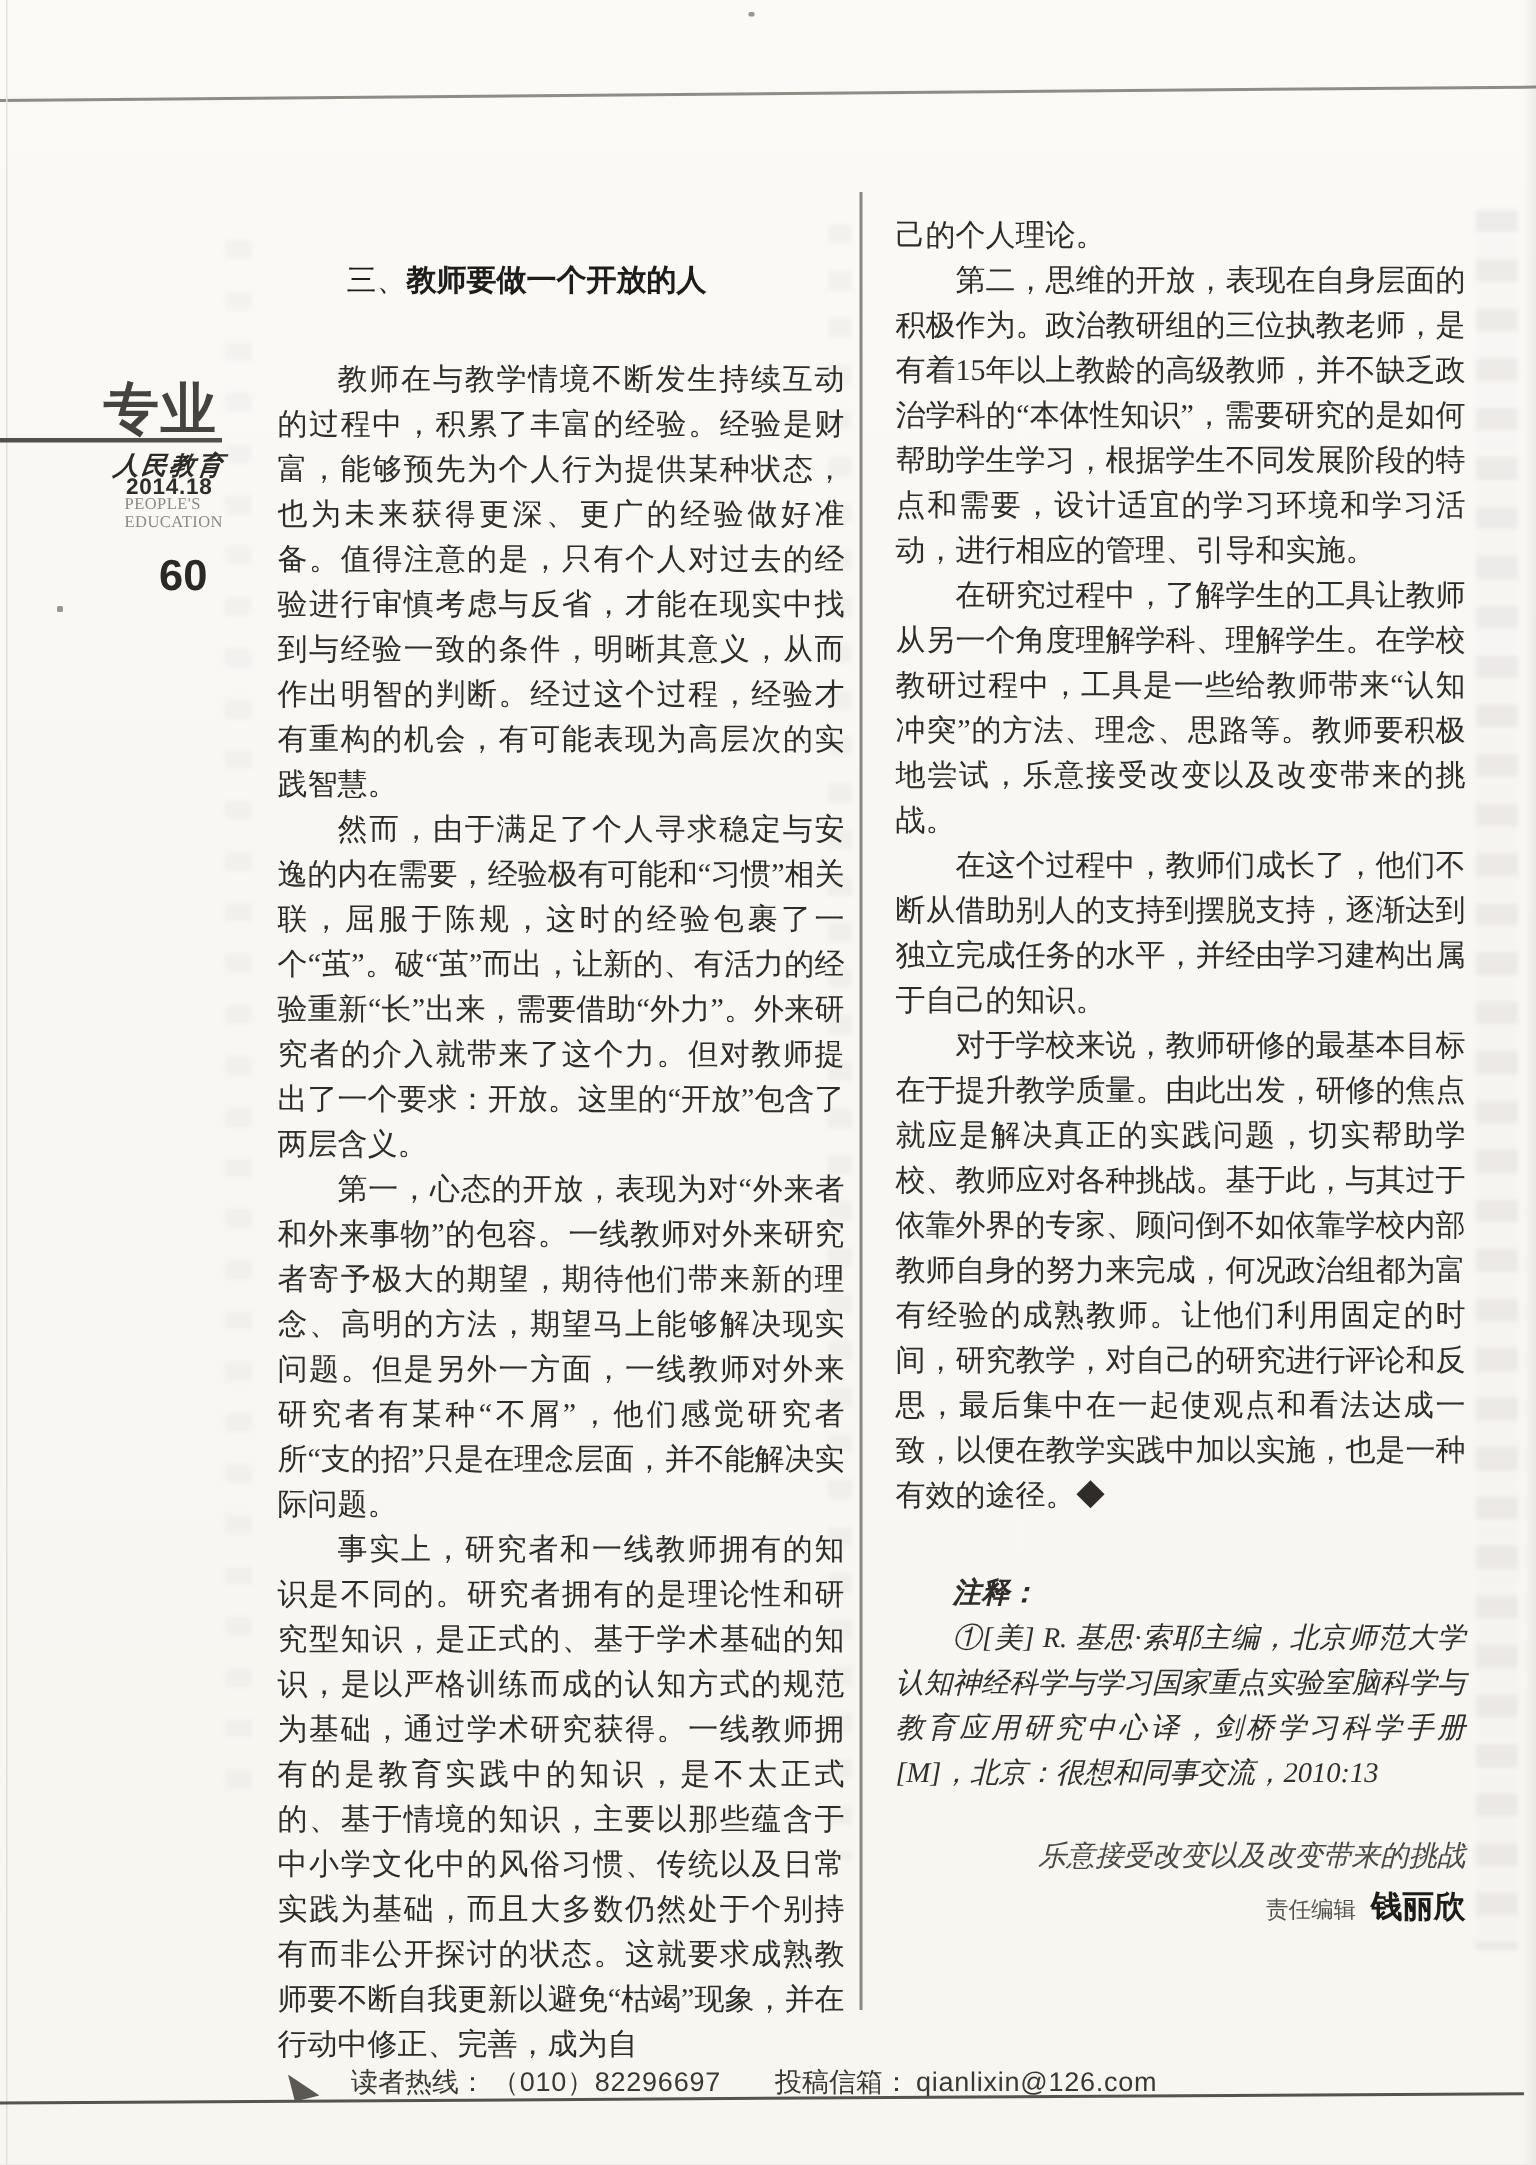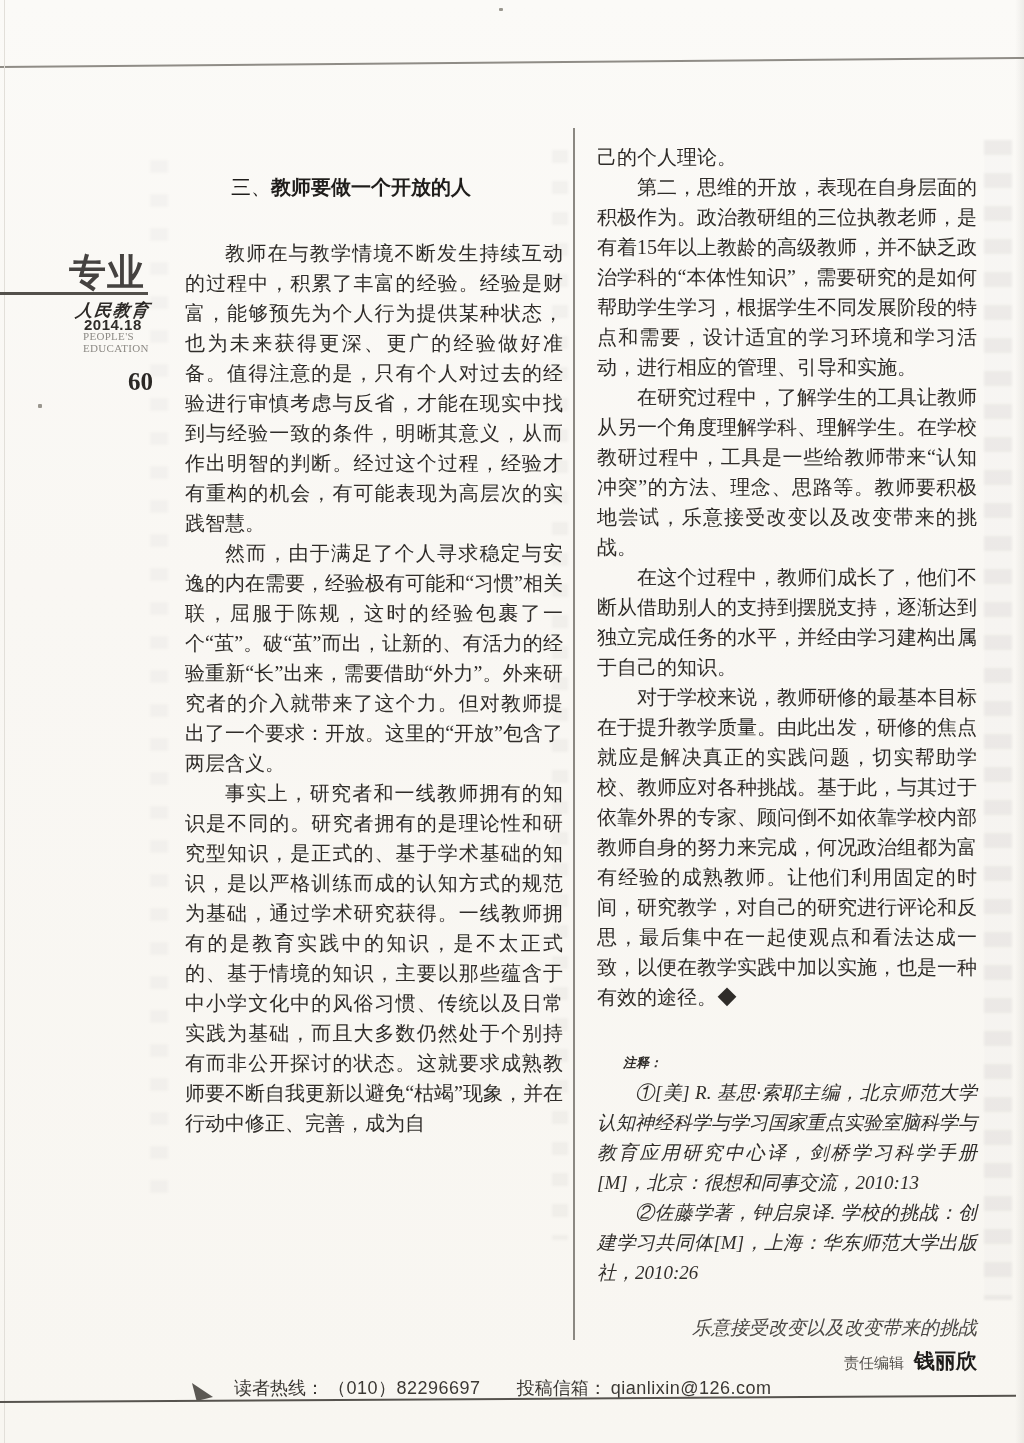--- a/index.html
+++ b/index.html
@@ -22,35 +22,35 @@
     background:repeating-linear-gradient(180deg,rgba(110,108,116,0.055) 0 13px,rgba(110,108,116,0.0) 13px 31px);}
   .ghost-leftcol{left:150px;top:160px;width:18px;height:1040px;
     background:repeating-linear-gradient(180deg,rgba(110,108,116,0.045) 0 13px,rgba(110,108,116,0.0) 13px 34px);}
 
   
   .section-label{position:absolute;left:69px;top:248px;font-size:37px;font-weight:700;color:#454240;letter-spacing:1px;}
   .masthead-rule{position:absolute;left:0;top:292px;width:148px;height:3px;background:#53504b;}
   .journal-script{position:absolute;left:76px;top:299px;font-size:17px;font-weight:700;font-style:italic;color:#2d2a27;transform:skewX(-7deg);letter-spacing:1.5px;}
   .issue{position:absolute;left:84px;top:316px;font-size:15px;font-weight:700;letter-spacing:0.5px;color:#2f2c29;font-family:"Liberation Sans",sans-serif;}
   .journal-en{position:absolute;left:83px;top:331px;font-size:11px;line-height:11.5px;color:#8c8984;letter-spacing:0.3px;font-family:"Liberation Serif",serif;}
-  .page-number{position:absolute;left:106px;top:368px;font-size:25px;font-weight:700;color:#2b2825;font-family:Liberation Serif, serif;margin-left:22px;}
+  .page-number{position:absolute;left:106px;top:368px;font-size:29px;font-weight:700;color:#2b2825;font-family:Liberation Sans, sans-serif;}
 
   
   .col{position:absolute;top:142px;width:378px;}
   .col.left{left:185px;}
   .col.right{left:597px;width:380px;}
   .col-divider{position:absolute;left:573px;top:128px;width:2px;height:1212px;background:#8b8882;}
 
   .body-p{margin:0;font-size:20px;line-height:30px;text-align:justify;text-indent:2em;color:#2f2c29;}
   .body-p.no-indent{text-indent:0;}
   .heading{margin:30px 0 36px 0;padding-left:46px;font-size:20px;line-height:30px;font-weight:400;color:#1f1d1b;}
   .heading .h-title{font-weight:700;}
 
   .notes{margin-top:36px;}
-  .notes-title{font-size:13px;line-height:30px;font-style:italic;font-weight:600;text-indent:2em;}
+  .notes-title{font-size:19px;line-height:30px;font-style:italic;font-weight:600;text-indent:2em;}
   .note-item{margin:0;font-size:19px;line-height:30px;font-style:italic;text-align:justify;text-indent:2em;color:#312e2b;}
 
   .author-block{margin-top:26px;text-align:right;}
   .affiliation{font-size:19px;line-height:27px;font-style:italic;color:#4b4845;}
   .editor-line{margin-top:6px;}
   .editor-label{font-size:15px;color:#54514d;font-family:Liberation Sans, sans-serif;}
   .editor-name{font-size:21px;font-weight:700;color:#1e1c1a;margin-left:10px;}
 
   
   .footer-triangle{position:absolute;left:192px;top:1383px;width:21px;height:18px;background:#5b5853;
@@ -85,34 +85,34 @@
     </div>
     <div class="page-number">60</div>
   </aside>
 
   <div class="col-divider"></div>
 
   <section class="col left">
     <h3 class="heading"><span class="h-prefix">三、</span><span class="h-title">教师要做一个开放的人</span></h3>
     <p class="body-p">教师在与教学情境不断发生持续互动的过程中，积累了丰富的经验。经验是财富，能够预先为个人行为提供某种状态，也为未来获得更深、更广的经验做好准备。值得注意的是，只有个人对过去的经验进行审慎考虑与反省，才能在现实中找到与经验一致的条件，明晰其意义，从而作出明智的判断。经过这个过程，经验才有重构的机会，有可能表现为高层次的实践智慧。</p>
     <p class="body-p">然而，由于满足了个人寻求稳定与安逸的内在需要，经验极有可能和“习惯”相关联，屈服于陈规，这时的经验包裹了一个“茧”。破“茧”而出，让新的、有活力的经验重新“长”出来，需要借助“外力”。外来研究者的介入就带来了这个力。但对教师提出了一个要求：开放。这里的“开放”包含了两层含义。</p>
+    <p class="body-p">第一，心态的开放，表现为对“外来者和外来事物”的包容。一线教师对外来研究者寄予极大的期望，期待他们带来新的理念、高明的方法，期望马上能够解决现实问题。但是另外一方面，一线教师对外来研究者有某种“不屑”，他们感觉研究者所“支的招”只是在理念层面，并不能解决实际问题。</p>
     <p class="body-p">事实上，研究者和一线教师拥有的知识是不同的。研究者拥有的是理论性和研究型知识，是正式的、基于学术基础的知识，是以严格训练而成的认知方式的规范为基础，通过学术研究获得。一线教师拥有的是教育实践中的知识，是不太正式的、基于情境的知识，主要以那些蕴含于中小学文化中的风俗习惯、传统以及日常实践为基础，而且大多数仍然处于个别持有而非公开探讨的状态。这就要求成熟教师要不断自我更新以避免“枯竭”现象，并在行动中修正、完善，成为自</p>
   </section>
 
   <section class="col right">
     <p class="body-p no-indent">己的个人理论。</p>
     <p class="body-p">第二，思维的开放，表现在自身层面的积极作为。政治教研组的三位执教老师，是有着15年以上教龄的高级教师，并不缺乏政治学科的“本体性知识”，需要研究的是如何帮助学生学习，根据学生不同发展阶段的特点和需要，设计适宜的学习环境和学习活动，进行相应的管理、引导和实施。</p>
     <p class="body-p">在研究过程中，了解学生的工具让教师从另一个角度理解学科、理解学生。在学校教研过程中，工具是一些给教师带来“认知冲突”的方法、理念、思路等。教师要积极地尝试，乐意接受改变以及改变带来的挑战。</p>
     <p class="body-p">在这个过程中，教师们成长了，他们不断从借助别人的支持到摆脱支持，逐渐达到独立完成任务的水平，并经由学习建构出属于自己的知识。</p>
     <p class="body-p">对于学校来说，教师研修的最基本目标在于提升教学质量。由此出发，研修的焦点就应是解决真正的实践问题，切实帮助学校、教师应对各种挑战。基于此，与其过于依靠外界的专家、顾问倒不如依靠学校内部教师自身的努力来完成，何况政治组都为富有经验的成熟教师。让他们利用固定的时间，研究教学，对自己的研究进行评论和反思，最后集中在一起使观点和看法达成一致，以便在教学实践中加以实施，也是一种有效的途径。◆</p>
 
     <div class="notes">
       <div class="notes-title">注释：</div>
       <p class="note-item">①[美] R. 基思·索耶主编，北京师范大学认知神经科学与学习国家重点实验室脑科学与教育应用研究中心译，剑桥学习科学手册[M]，北京：很想和同事交流，2010:13</p>
-      <p class="note-item">②佐藤学著，钟启泉译. 学校的挑战：创建学习共同体[M]，上海：华东师范大学出版社，2010:26</p>
     </div>
 
     <div class="author-block">
       <div class="affiliation">乐意接受改变以及改变带来的挑战</div>
       <div class="editor-line">
         <span class="editor-label">责任编辑</span><span class="editor-name">钱丽欣</span>
       </div>
     </div>
   </section>
 

